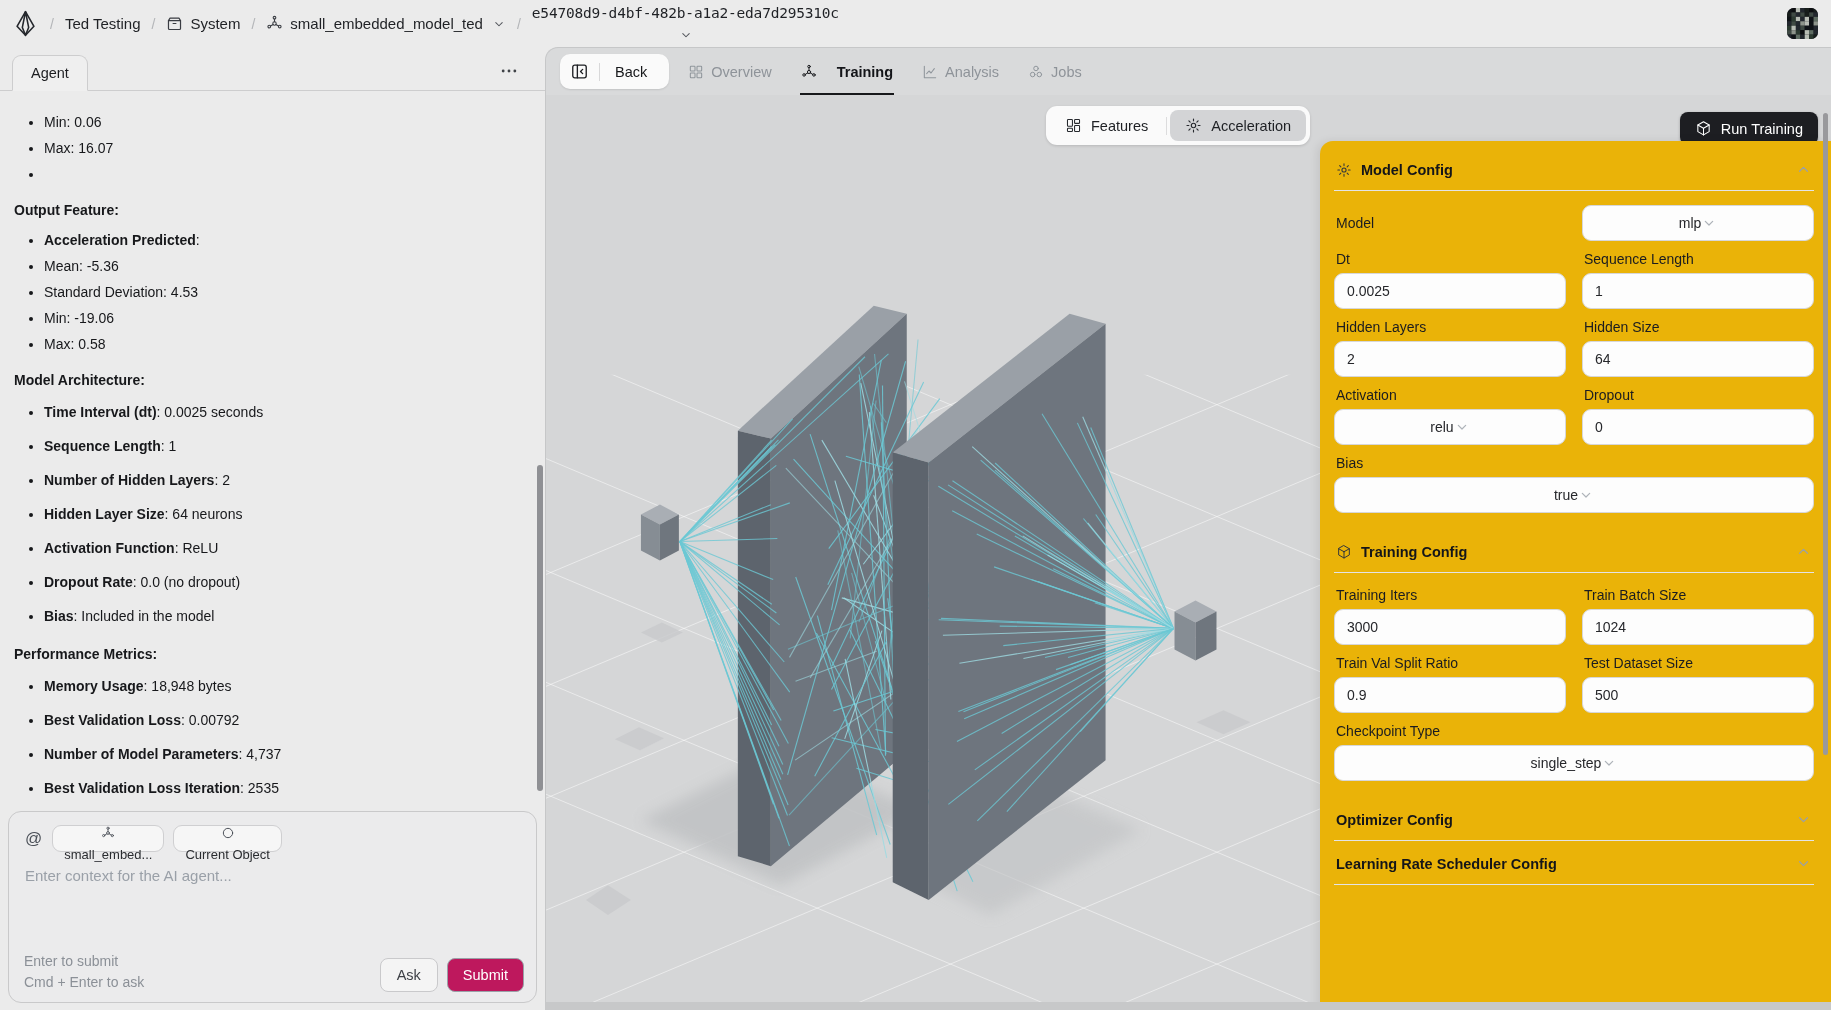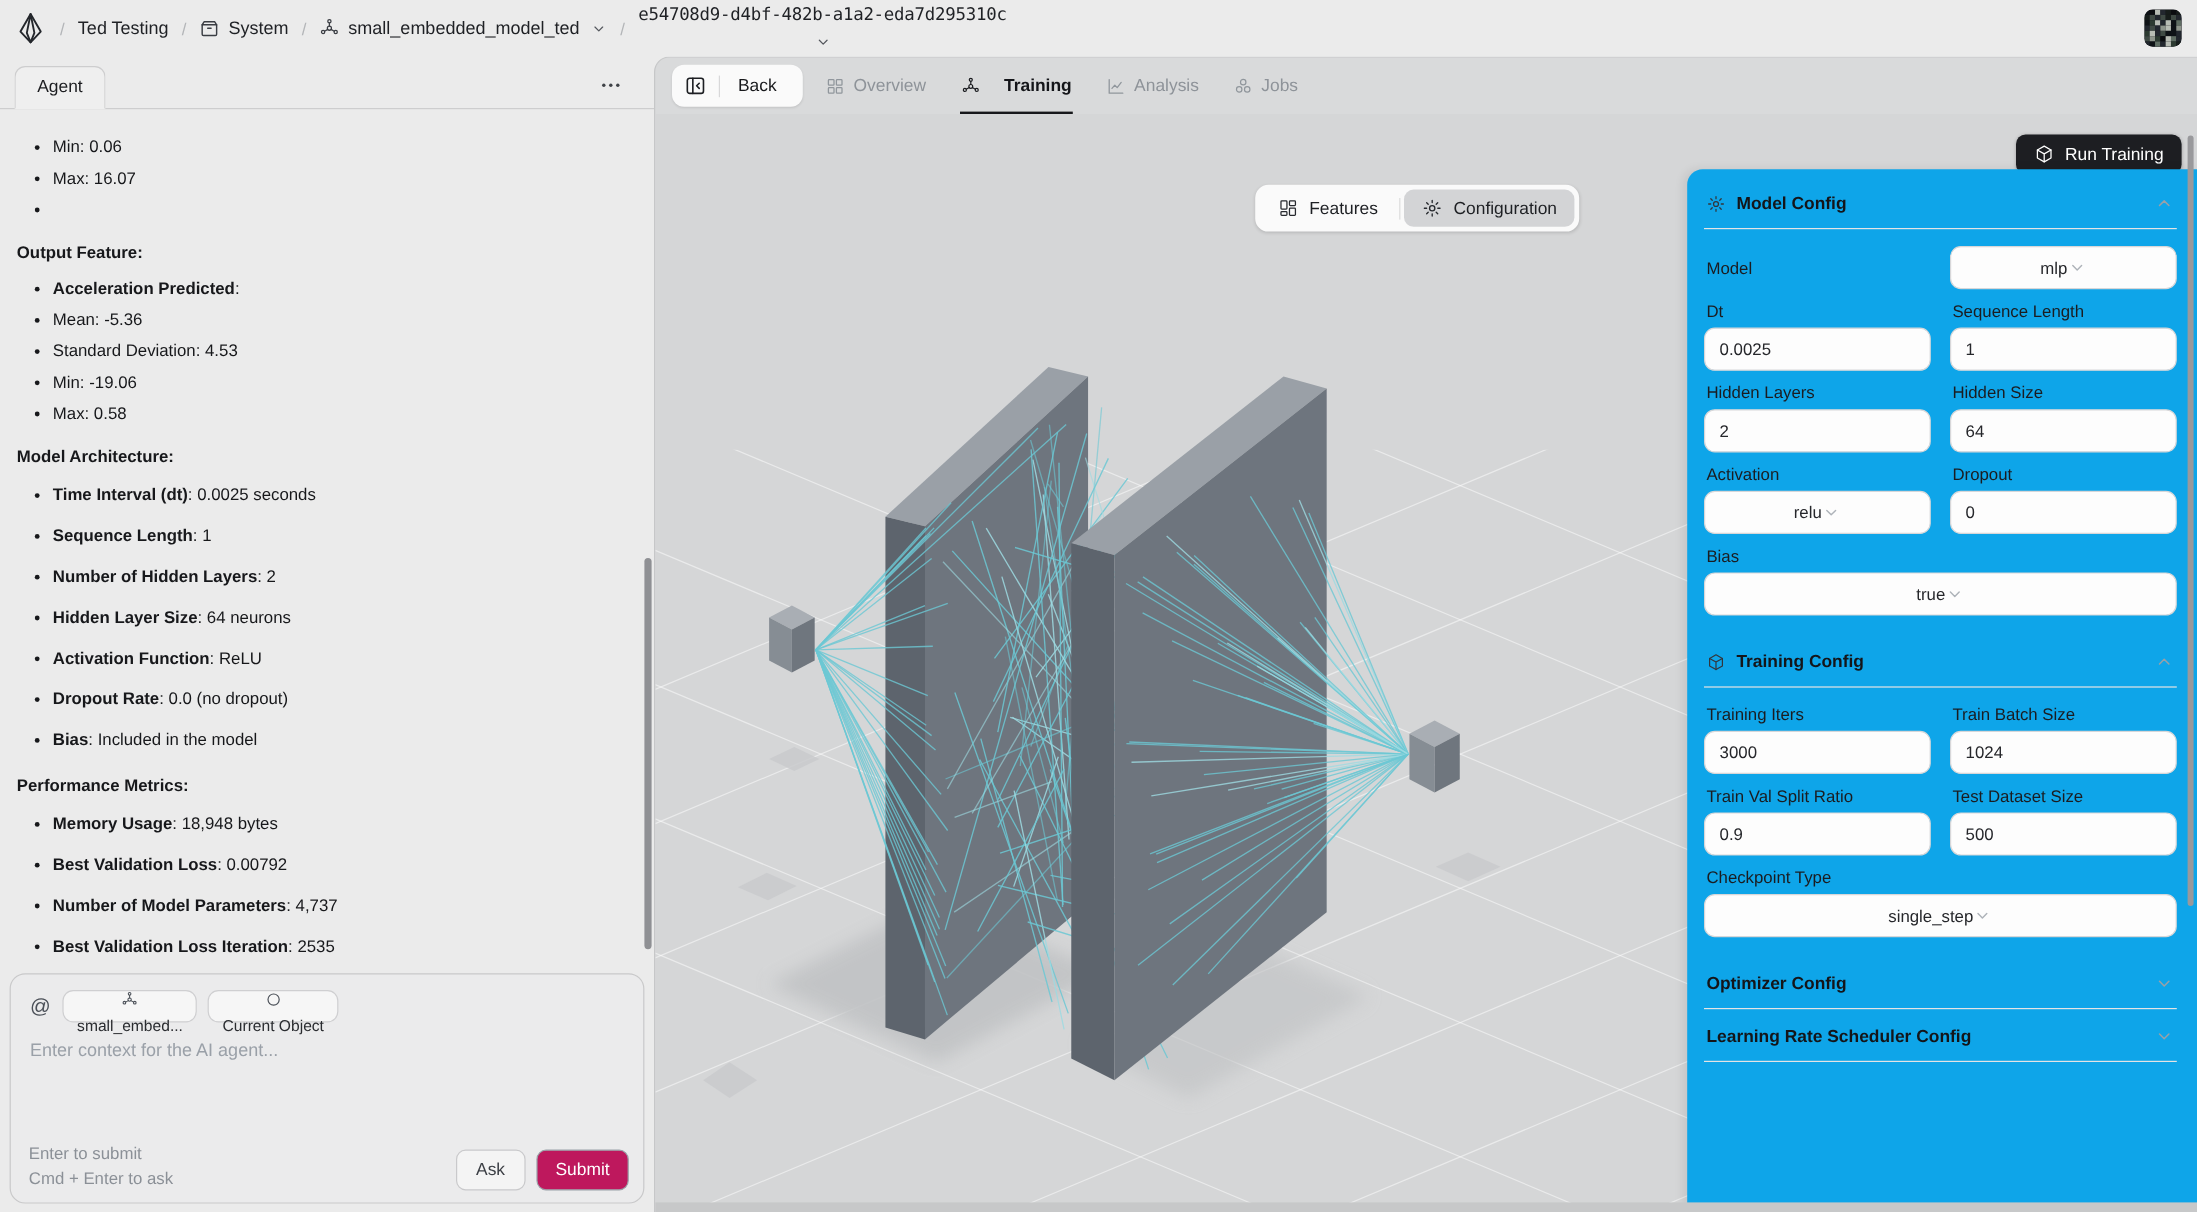--- a/index.html
+++ b/index.html
@@ -67,33 +67,33 @@
   .tabs { display:flex; gap:27px; margin-left:18px; }
   .tab { display:flex; align-items:center; gap:7px; font-size:14.5px; color:#8e9399; cursor:pointer;
     border-bottom:2px solid transparent; padding:2px 1px 0; }
   .tab .ic { display:flex; }
   .tab.active { color:#141519; font-weight:600; border-bottom-color:#17181b;gap:20px; }
 
   .canvas { position:absolute; left:0; right:0; top:47px; bottom:0; background:#d5d6d7; }
   .canvas > svg#scene { position:absolute; inset:0; width:100%; height:100%; }
 
   .view-toggle { position:absolute; left:500px; top:11px; display:flex; align-items:center; background:#fafafa;
-    border-radius:11px; padding:4px; box-shadow:0 1px 3px rgba(0,0,0,.14);margin-top:48px; }
+    border-radius:11px; padding:4px; box-shadow:0 1px 3px rgba(0,0,0,.14); }
   .seg { display:flex; align-items:center; gap:9px; padding:7px 15px; border-radius:8px; font-size:14.5px;
     color:#1e2024; cursor:pointer; white-space:nowrap; }
   .seg .ic { display:flex; color:#2a2d32; }
   .seg.active { background:#d3d4d6; }
   .seg-div { width:1px; height:18px; background:#dcdcdd; margin:0 3px; }
 
   .run-btn { position:absolute; right:13px; top:17px; display:flex; align-items:center; gap:9px; background:#1d1e22;
     color:#fff; border:none; border-radius:8px; padding:8px 15px; font-size:14.5px; font-family:inherit; cursor:pointer;
     box-shadow:0 1px 3px rgba(0,0,0,.25); }
 
   
-  .config-panel { position:absolute; right:0; top:46px; bottom:0; width:425px; background:#0ea5e9;
+  .config-panel { position:absolute; right:0; top:46px; bottom:0; width:511px; background:#eab308;
     border-radius:13px 0 0 0; box-shadow:-3px 0 8px rgba(0,0,0,.08); padding:6px 17px 0 14px; }
   .sec-head { display:flex; align-items:center; gap:9px; padding:14px 2px 12px; border-bottom:1px solid #e4e4e5;
     cursor:pointer; }
   .sec-head .ttl { font-size:14.5px; font-weight:700; color:#141519; }
   .sec-head .ic { display:flex; color:#33363b; }
   .sec-head .chev { margin-left:auto; color:#9aa0a7; display:flex; }
   .sec-body { padding:4px 0 16px; }
   .fgrid { display:grid; grid-template-columns:1fr 1fr; column-gap:16px; }
   .field { }
   .field.full { grid-column:1 / -1; }
@@ -556,21 +556,21 @@
           <span>Features</span>
         </div>
         <span class="seg-div"></span>
         <div class="seg active">
           <span class="ic">
             <svg width="17" height="17" viewBox="0 0 24 24" fill="none" stroke="#26292e" stroke-width="1.6" stroke-linecap="round" stroke-linejoin="round">
               <circle cx="12" cy="12" r="3.1"></circle>
               <path d="M12 2.8v2.6M12 18.6v2.6M2.8 12h2.6M18.6 12h2.6M5.5 5.5l1.8 1.8M16.7 16.7l1.8 1.8M18.5 5.5l-1.8 1.8M7.3 16.7l-1.8 1.8"></path>
             </svg>
           </span>
-          <span>Configuration</span>
+          <span>Acceleration</span>
         </div>
       </div>
 
     <button class="run-btn">
       <span class="ic" id="run-icon">
           <svg width="17" height="17" viewBox="0 0 24 24" fill="none" stroke="#ffffff" stroke-width="1.5" stroke-linecap="round" stroke-linejoin="round">
             <path d="M12 2.5l8 4.6v9.3l-8 4.6-8-4.6V7.1Z"></path>
             <path d="M12 11.6 20 7.1M12 11.6 4 7.1M12 11.6V21"></path>
           </svg>
         </span>

